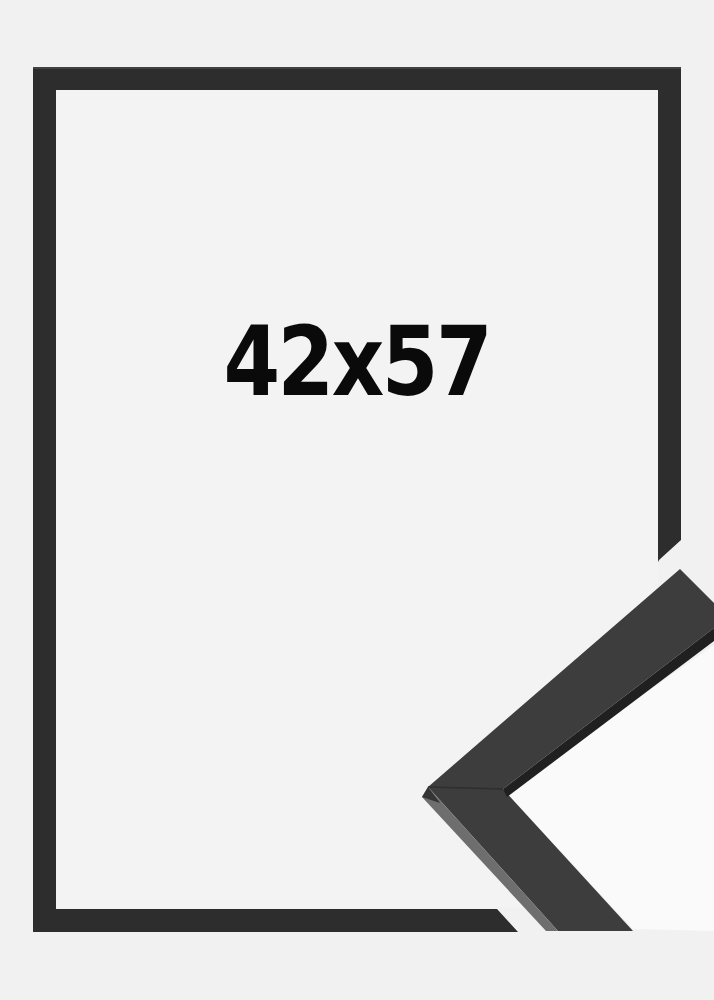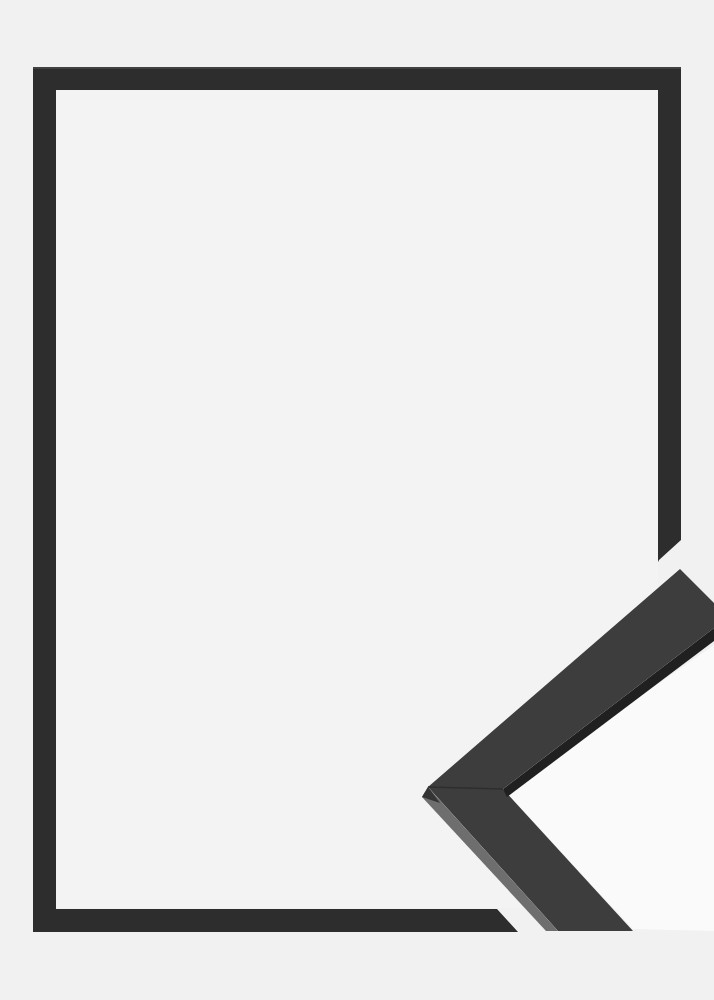--- a/index.html
+++ b/index.html
@@ -99,14 +99,17 @@
 
     <polygon points="503,789 714,628 714,641 507,797" fill="#202020"></polygon>
 
     <polygon points="428,787 558,931 546,931 422,797" fill="#6e6e6e"></polygon>
 
     <polygon points="428,787 422,797 440,803" fill="#343434"></polygon>
 
     <line x1="428" y1="787" x2="503" y2="789" stroke="#2e2e2e" stroke-width="1.5"></line>
   </svg>
 
+  <div class="size-label">
+    <span>42x57</span>
+  </div>
 
 </div>
 
 </body></html>

